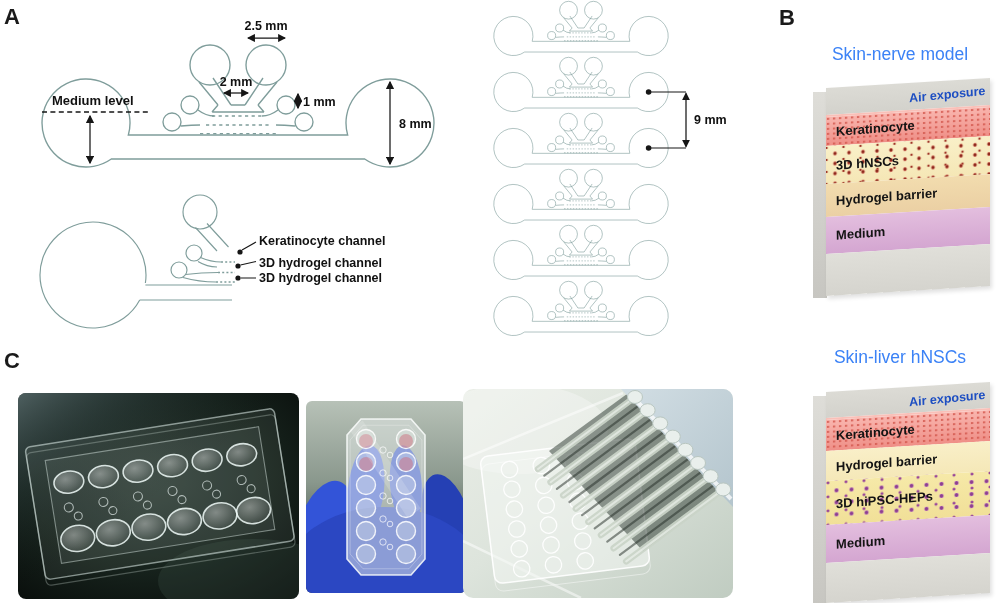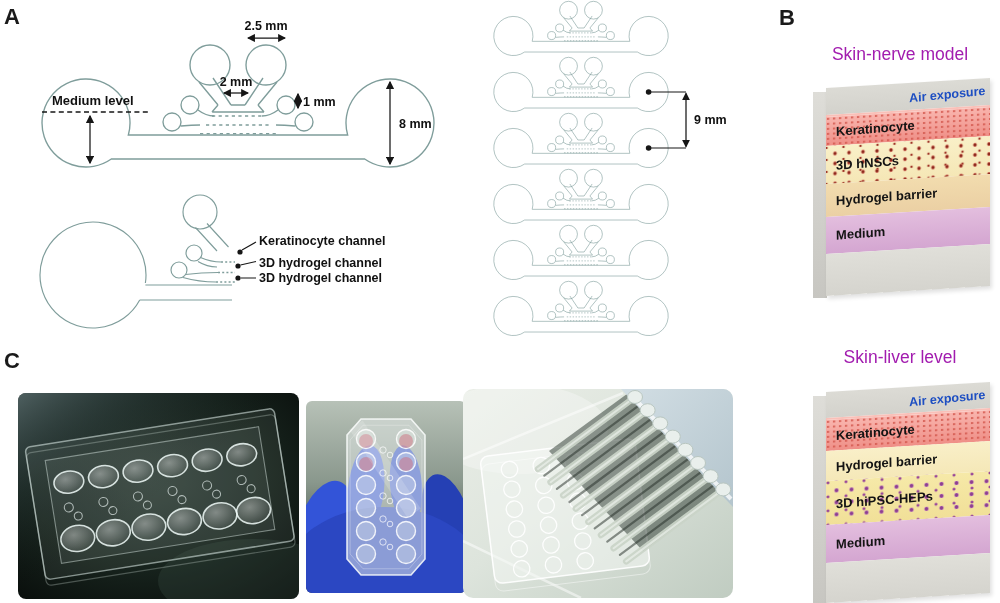--- a/index.html
+++ b/index.html
@@ -13,21 +13,21 @@
   .s{fill:none;stroke:var(--schematic-stroke,#7f9d9b);stroke-width:.68;}
   .sd{fill:none;stroke:var(--schematic-stroke,#7f9d9b);stroke-width:.68;stroke-dasharray:1.6 1.7;}
   .hs{fill:none;stroke:var(--schematic-stroke,#7f9d9b);stroke-width:1.15;}
   .hsd{fill:none;stroke:var(--schematic-stroke,#7f9d9b);stroke-width:1.3;stroke-dasharray:2 2.2;}
   .dim{stroke:var(--annotation-ink,#161616);stroke-width:1.25;fill:none;}
   .dimdash{stroke:var(--annotation-ink,#161616);stroke-width:1.4;fill:none;stroke-dasharray:5 3.4;}
   .dimtxt{font-weight:700;font-size:12.5px;fill:#111;}
   .lbltxt{font-weight:700;font-size:12.5px;fill:#111;}
   .bullet{fill:#161616;stroke:none;}
   
-  .bt{position:absolute;width:190px;text-align:center;font-size:17.5px;color:#a21caf;}
+  .bt{position:absolute;width:190px;text-align:center;font-size:17.5px;color:#3b82f6;}
   .slab{position:absolute;width:192px;}
   .wall{position:absolute;left:0;top:4px;width:14px;background:linear-gradient(#deddd8,#c7c6c1);}
   .stack{position:absolute;left:13px;top:0;width:164px;transform:skewY(-3.5deg);transform-origin:0 0;
          box-shadow:2px 3px 4px rgba(0,0,0,.12);}
   .layer{position:relative;width:100%;display:flex;align-items:center;}
   .ll{display:inline-block;font-weight:700;font-size:13px;color:#141414;padding-left:10px;transform:rotate(-1deg);white-space:nowrap;}
   .air{position:absolute;top:7px;right:5px;font-weight:700;font-size:12.5px;color:var(--air-label-blue,#1d4ec2);transform:rotate(-2deg);}
   .l-back{background:linear-gradient(#dcdbd5,#d3d2cc);}
   .l-base{background:linear-gradient(#e0dfd9,#d5d4ce);}
   .l-kera{border-top:2px solid #f9c0b8;
@@ -151,21 +151,21 @@
     <div class="layer l-hydro1" style="height:33px;">
       <span class="ll">Hydrogel barrier</span>
     </div>
     <div class="layer l-med" style="height:37px;">
       <span class="ll">Medium</span>
     </div>
     <div class="layer l-base" style="height:42px;"></div>
   </div>
 </div>
 
-<div class="bt" style="left:805px;top:347px;">Skin-liver level</div>
+<div class="bt" style="left:805px;top:347px;">Skin-liver hNSCs</div>
 
 <div class="slab" style="left:813px;top:392px;">
   <div class="wall" style="height:208px;"></div>
   <div class="stack">
     <div class="layer l-back" style="height:26px;">
       <span class="air">Air exposure</span>
     </div>
     <div class="layer l-kera" style="height:31px;">
       <span class="ll">Keratinocyte</span>
     </div>

